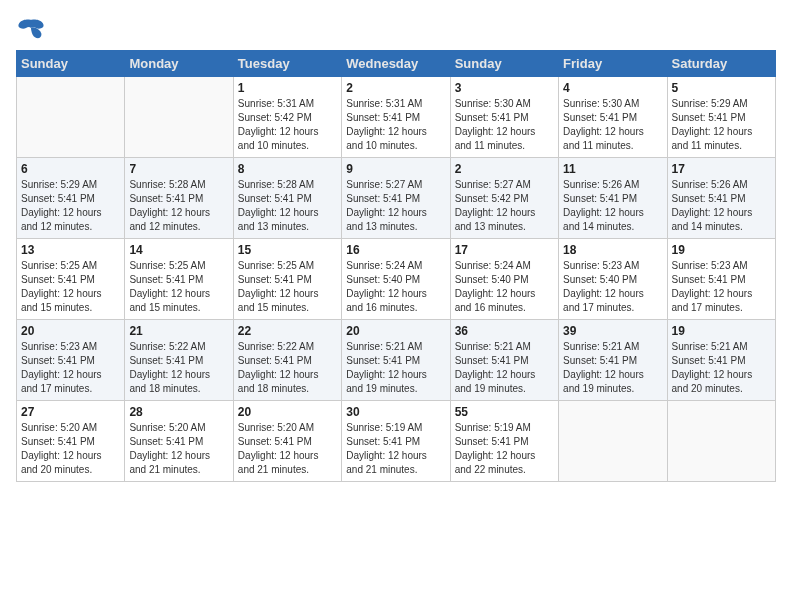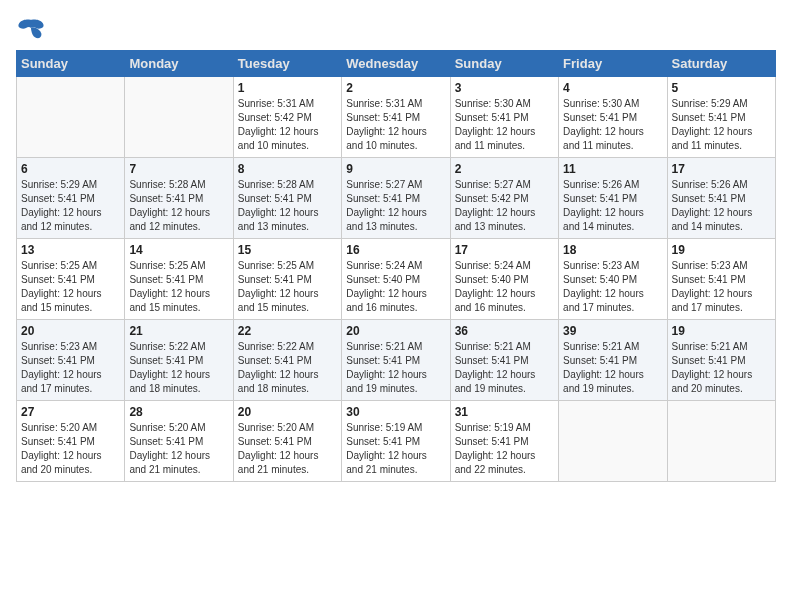--- a/index.html
+++ b/index.html
@@ -335,21 +335,21 @@
 and 21 minutes.</div>
         </td>
         <td>
           <div class="day-number">30</div>
           <div class="day-info" style="white-space: pre-line;">Sunrise: 5:19 AM
 Sunset: 5:41 PM
 Daylight: 12 hours
 and 21 minutes.</div>
         </td>
         <td>
-          <div class="day-number">31</div>
+          <div class="day-number">55</div>
           <div class="day-info" style="white-space: pre-line;">Sunrise: 5:19 AM
 Sunset: 5:41 PM
 Daylight: 12 hours
 and 22 minutes.</div>
         </td>
         <td class="empty"></td>
         <td class="empty"></td>
       </tr>
     </tbody>
 </table>

